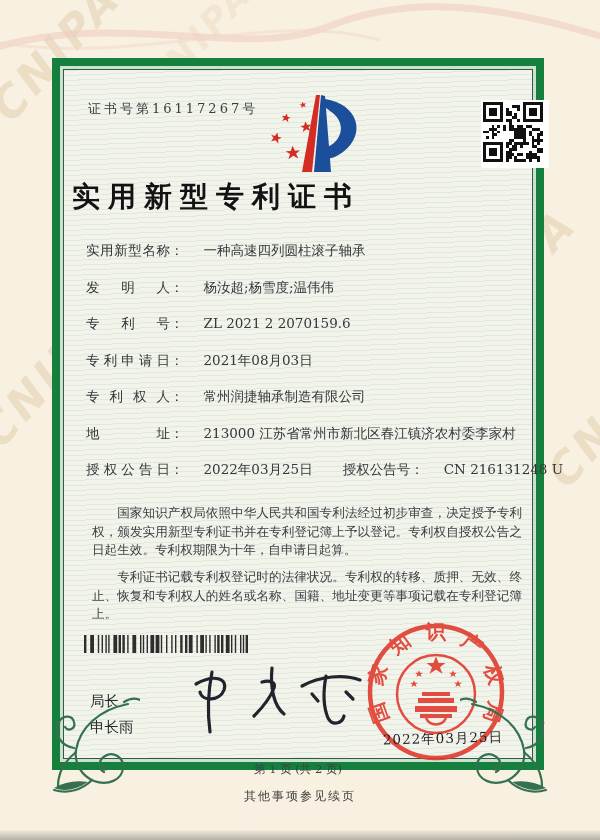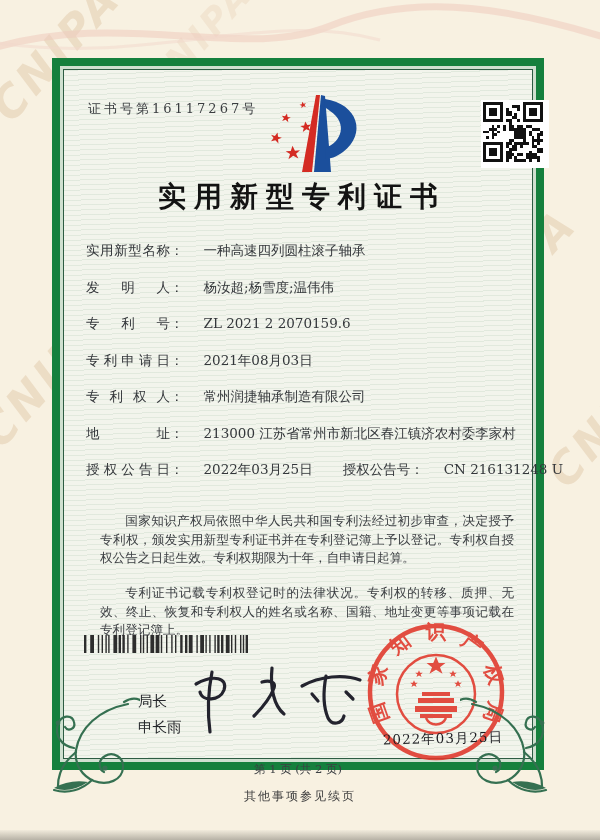--- a/index.html
+++ b/index.html
@@ -12,33 +12,33 @@
   
   .cert{position:absolute;left:52px;top:58px;width:492px;height:712px;
         border:8px solid #15803d;background:#cfe0d0;padding:3px;box-sizing:border-box;text-decoration:underline;}
   .cert-inner{position:relative;width:100%;height:100%;border:1px solid #2d5c43;box-sizing:border-box;
         background:
           repeating-linear-gradient(178deg, rgba(120,165,130,.14) 0 1px, rgba(0,0,0,0) 1px 5px),
           #f2f4ec;}
   .certno{position:absolute;left:24px;top:30px;font-size:13px;color:#3a3d40;letter-spacing:3px;}
   .logo{position:absolute;left:182px;top:20px;}
   .qr{position:absolute;left:417px;top:30px;width:64px;height:64px;background:#fff;padding:2px;}
-  .title{position:absolute;left:0;top:108px;width:100%;text-align:center;
+  .title{position:absolute;left:0;top:108px;width:100%;
          font-size:28px;font-weight:bold;color:#131313;letter-spacing:8px;text-indent:8px;}
   .rows{position:absolute;left:22px;top:172px;width:448px;}
   .row{height:36.5px;font-size:13.5px;color:#34373b;white-space:nowrap;}
   .row .lab{display:inline-block;width:84px;text-align:justify;text-align-last:justify;vertical-align:bottom;}
   .row .col{display:inline-block;}
   .row .val{margin-left:20px;}
   .grp2{margin-left:30px;}
   .paras{position:absolute;left:20px;top:426px;width:446px;font-size:12.6px;line-height:1.48;
          color:#3b3e42;text-align:justify;}
-  .paras p{margin:16px;text-indent:2em;}
+  .paras p{margin:8px;text-indent:2em;}
   .barcode{position:absolute;left:20px;top:565px;width:166px;height:18px;}
-  .director{position:absolute;left:26px;top:618px;font-size:14.5px;color:#26282c;line-height:26px;margin-left:48px;}
+  .director{position:absolute;left:26px;top:618px;font-size:14.5px;color:#26282c;line-height:26px;}
   .sig{position:absolute;left:70px;top:578px;}
   .seal{position:absolute;left:296px;top:548px;}
   .sealdate{position:absolute;left:304px;top:660px;width:150px;text-align:center;font-size:13.5px;
             color:#1d1d22;letter-spacing:1px;transform:rotate(-1.5deg);}
   .pagenum{position:absolute;left:0;top:692px;width:100%;text-align:center;font-size:11.5px;color:#3c3f43;}
   .note{position:absolute;left:0;top:788px;width:100%;text-align:center;font-size:12px;color:#404040;letter-spacing:2px;}
   .flour{position:absolute;}
   .edge{position:absolute;left:0;bottom:0;width:100%;height:10px;
         background:linear-gradient(#f1ebdc,#b7b2a6);}
 </style>

